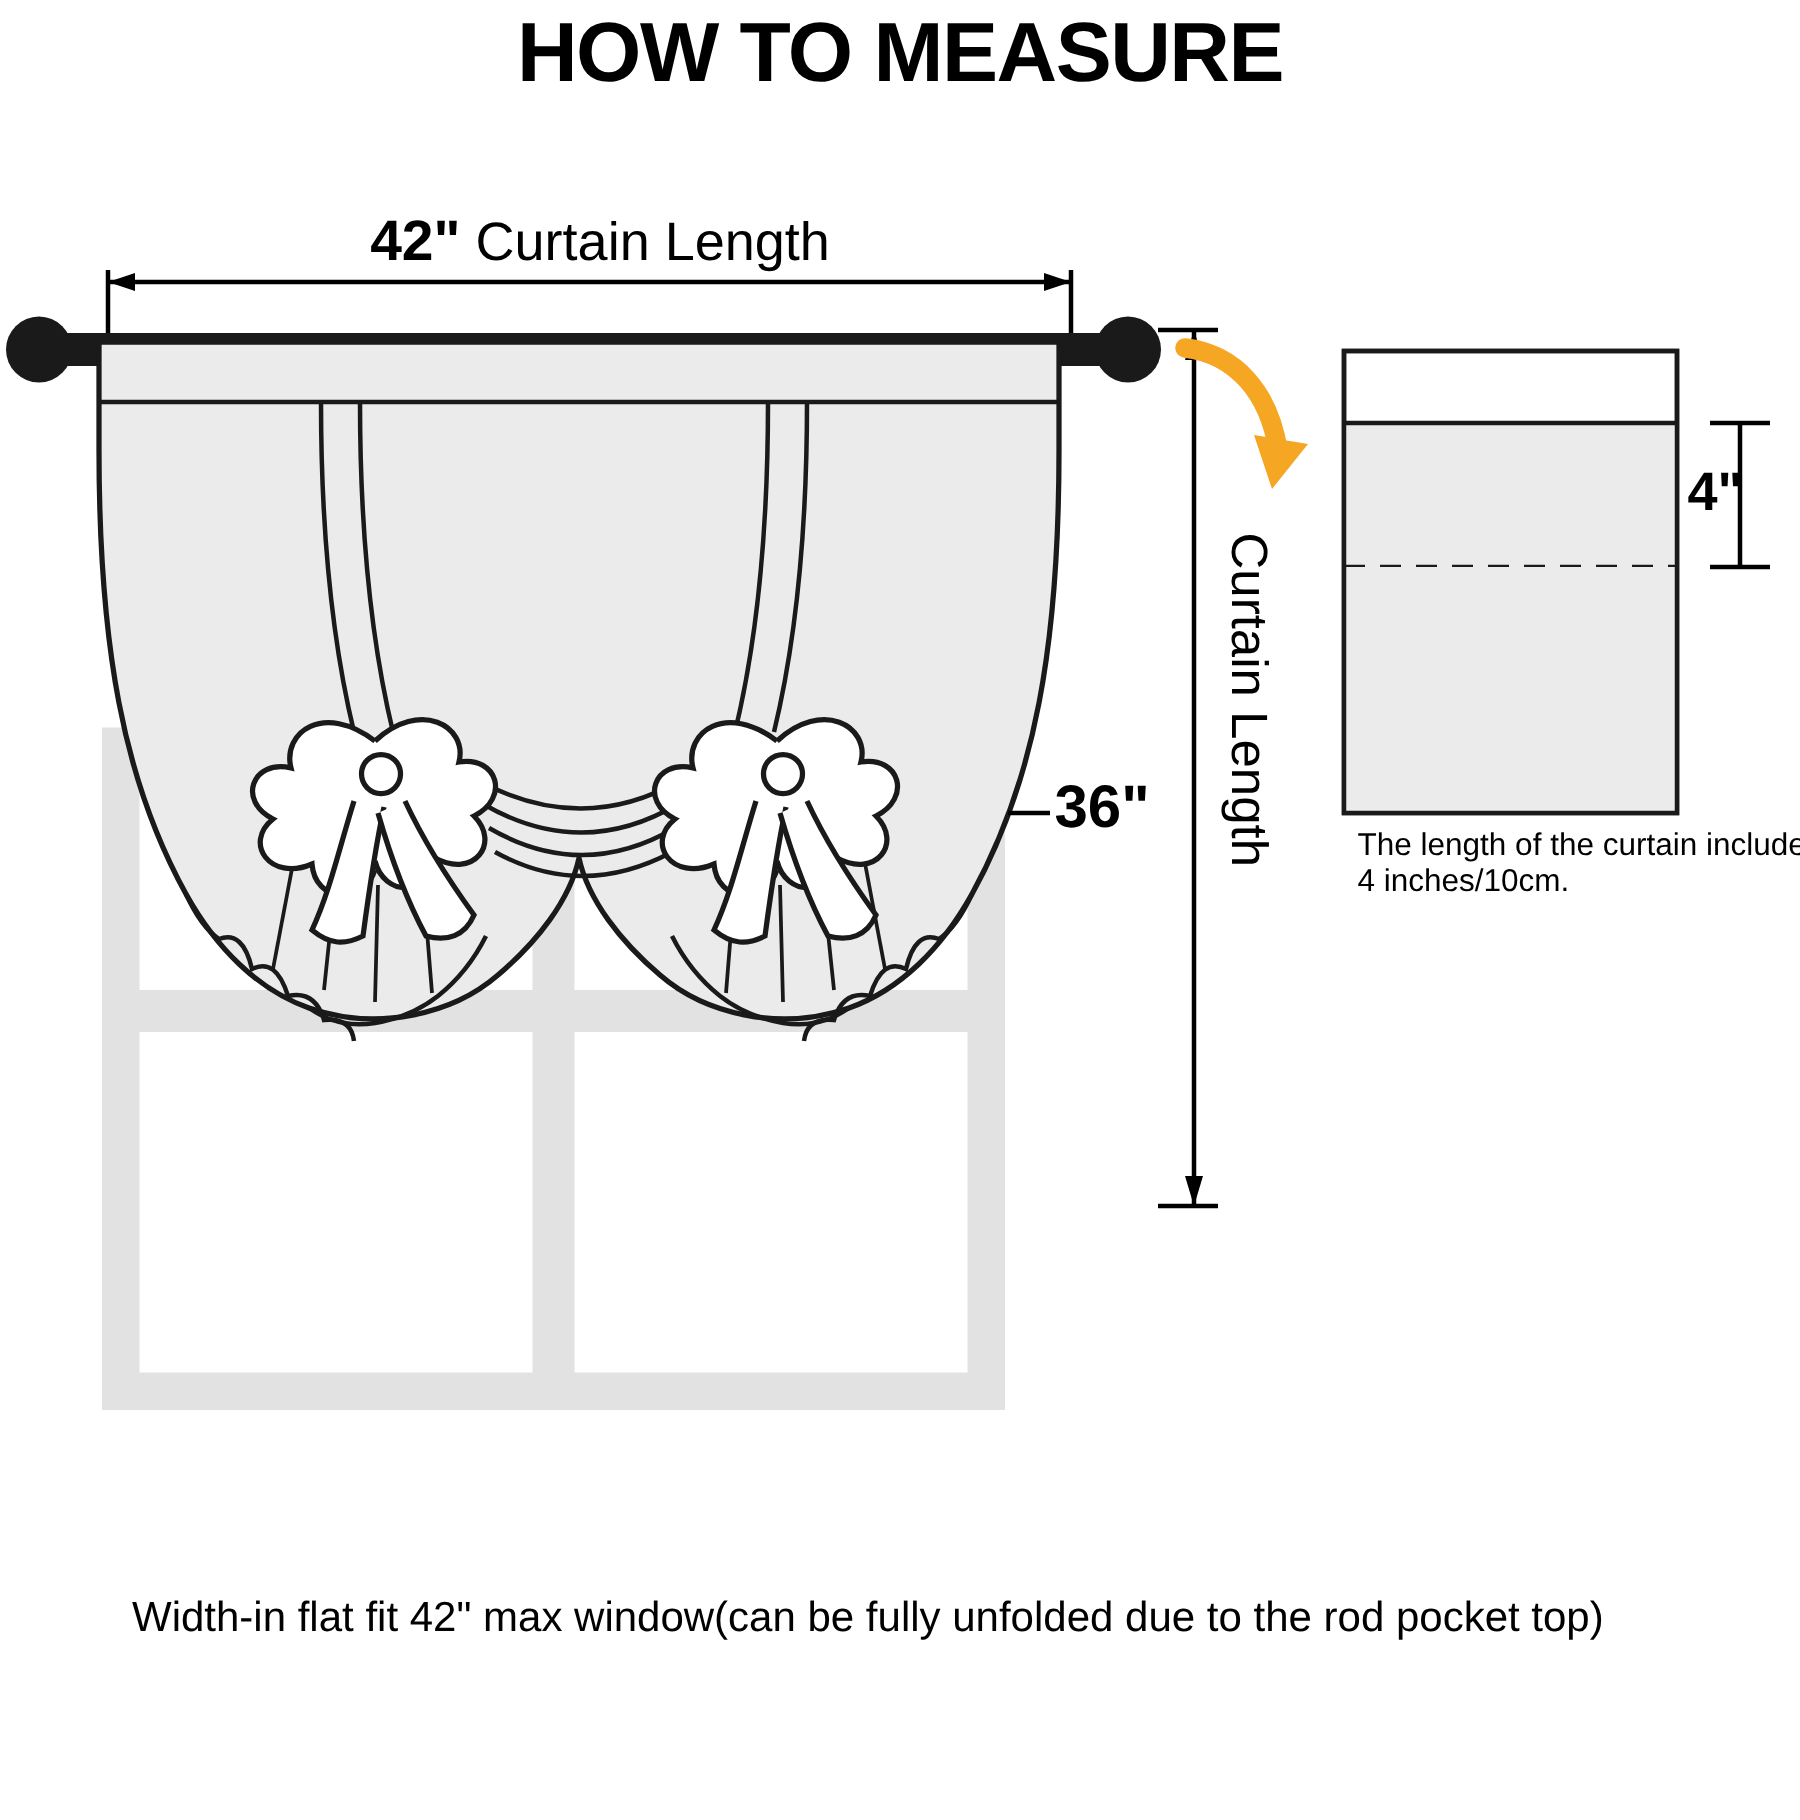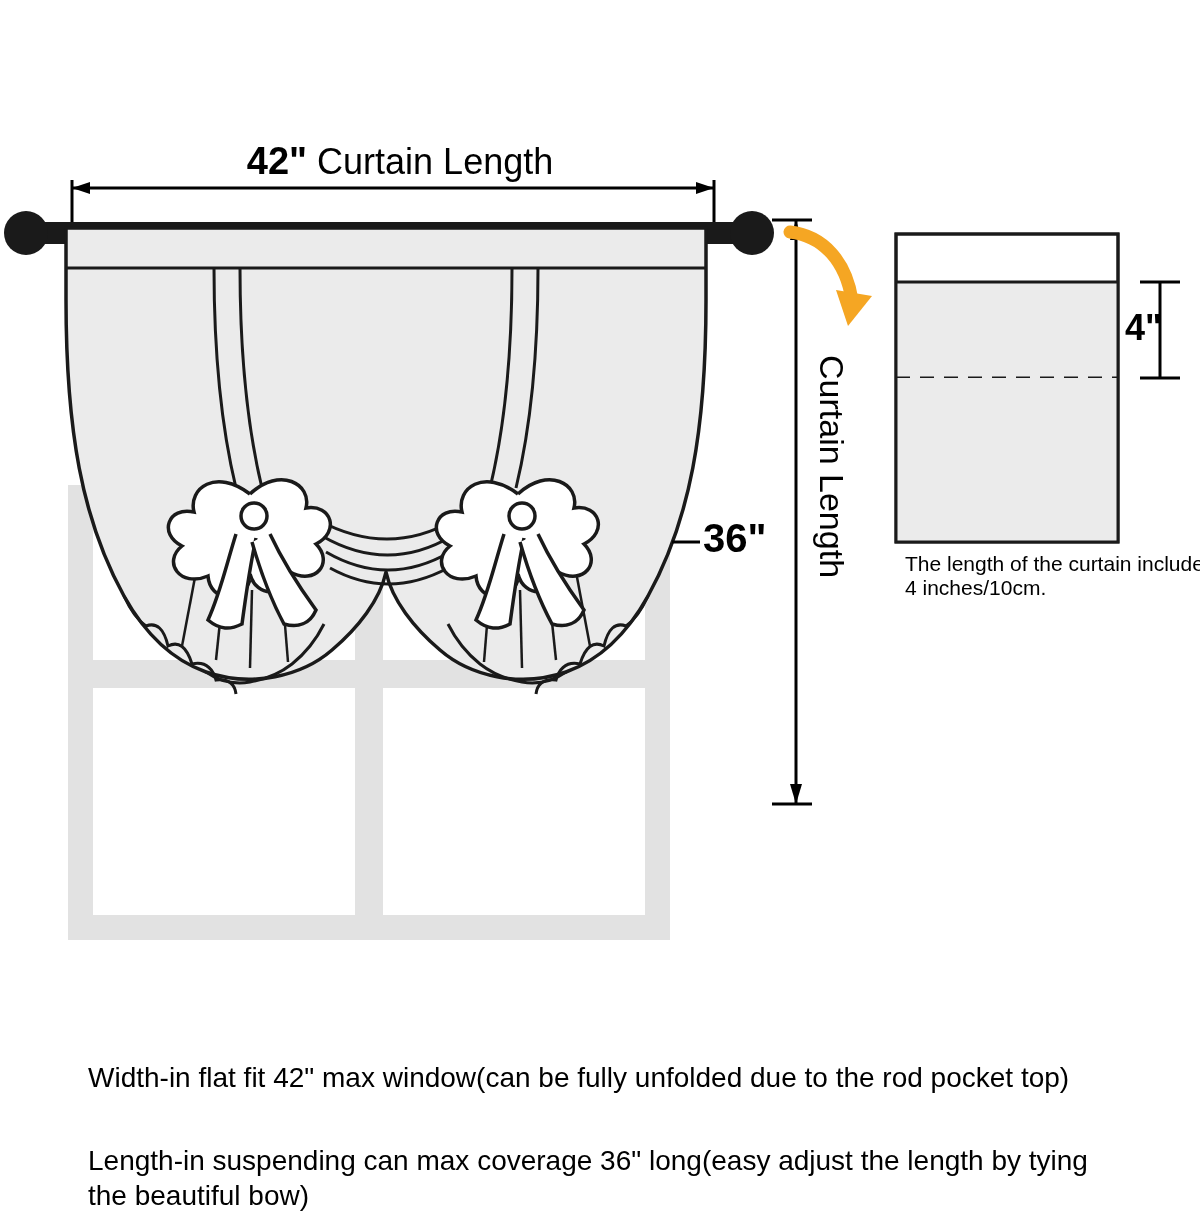--- a/index.html
+++ b/index.html
@@ -88,20 +88,21 @@
     position: absolute;
     top: 0;
     left: 0;
   }
 </style>
 </head>
 <body>
 
 <div id="page">
 
+  <div class="title">HOW TO MEASURE</div>
 
   <svg class="layer" width="1200" height="1213" viewBox="0 0 1200 1213">
 
     <g>
       <rect x="68" y="485" width="602" height="455" fill="#e2e2e2"></rect>
       <rect x="92" y="508" width="554" height="408" fill="#ffffff"></rect>
       <rect x="92" y="508" width="554" height="408" fill="none" stroke="#e2e2e2" stroke-width="2"></rect>
       <rect x="355" y="485" width="28" height="455" fill="#e2e2e2"></rect>
       <rect x="68" y="660" width="602" height="28" fill="#e2e2e2"></rect>
     </g>
@@ -220,15 +221,14 @@
 
   <div class="length-label">Curtain Length</div>
 
   <div class="len-value">36"</div>
 
   <div class="inset-value">4"</div>
 
   <div class="inset-caption">The length of the curtain include 4 inches/10cm.</div>
 
   <div class="bottom-note note1">Width-in flat fit 42" max window(can be fully unfolded due to the rod pocket top)</div>
-  <div class="bottom-note note2">Length-in suspending can max coverage 36" long(easy adjust the length by tying the beautiful bow)</div>
 
 </div>
 
 </body></html>

